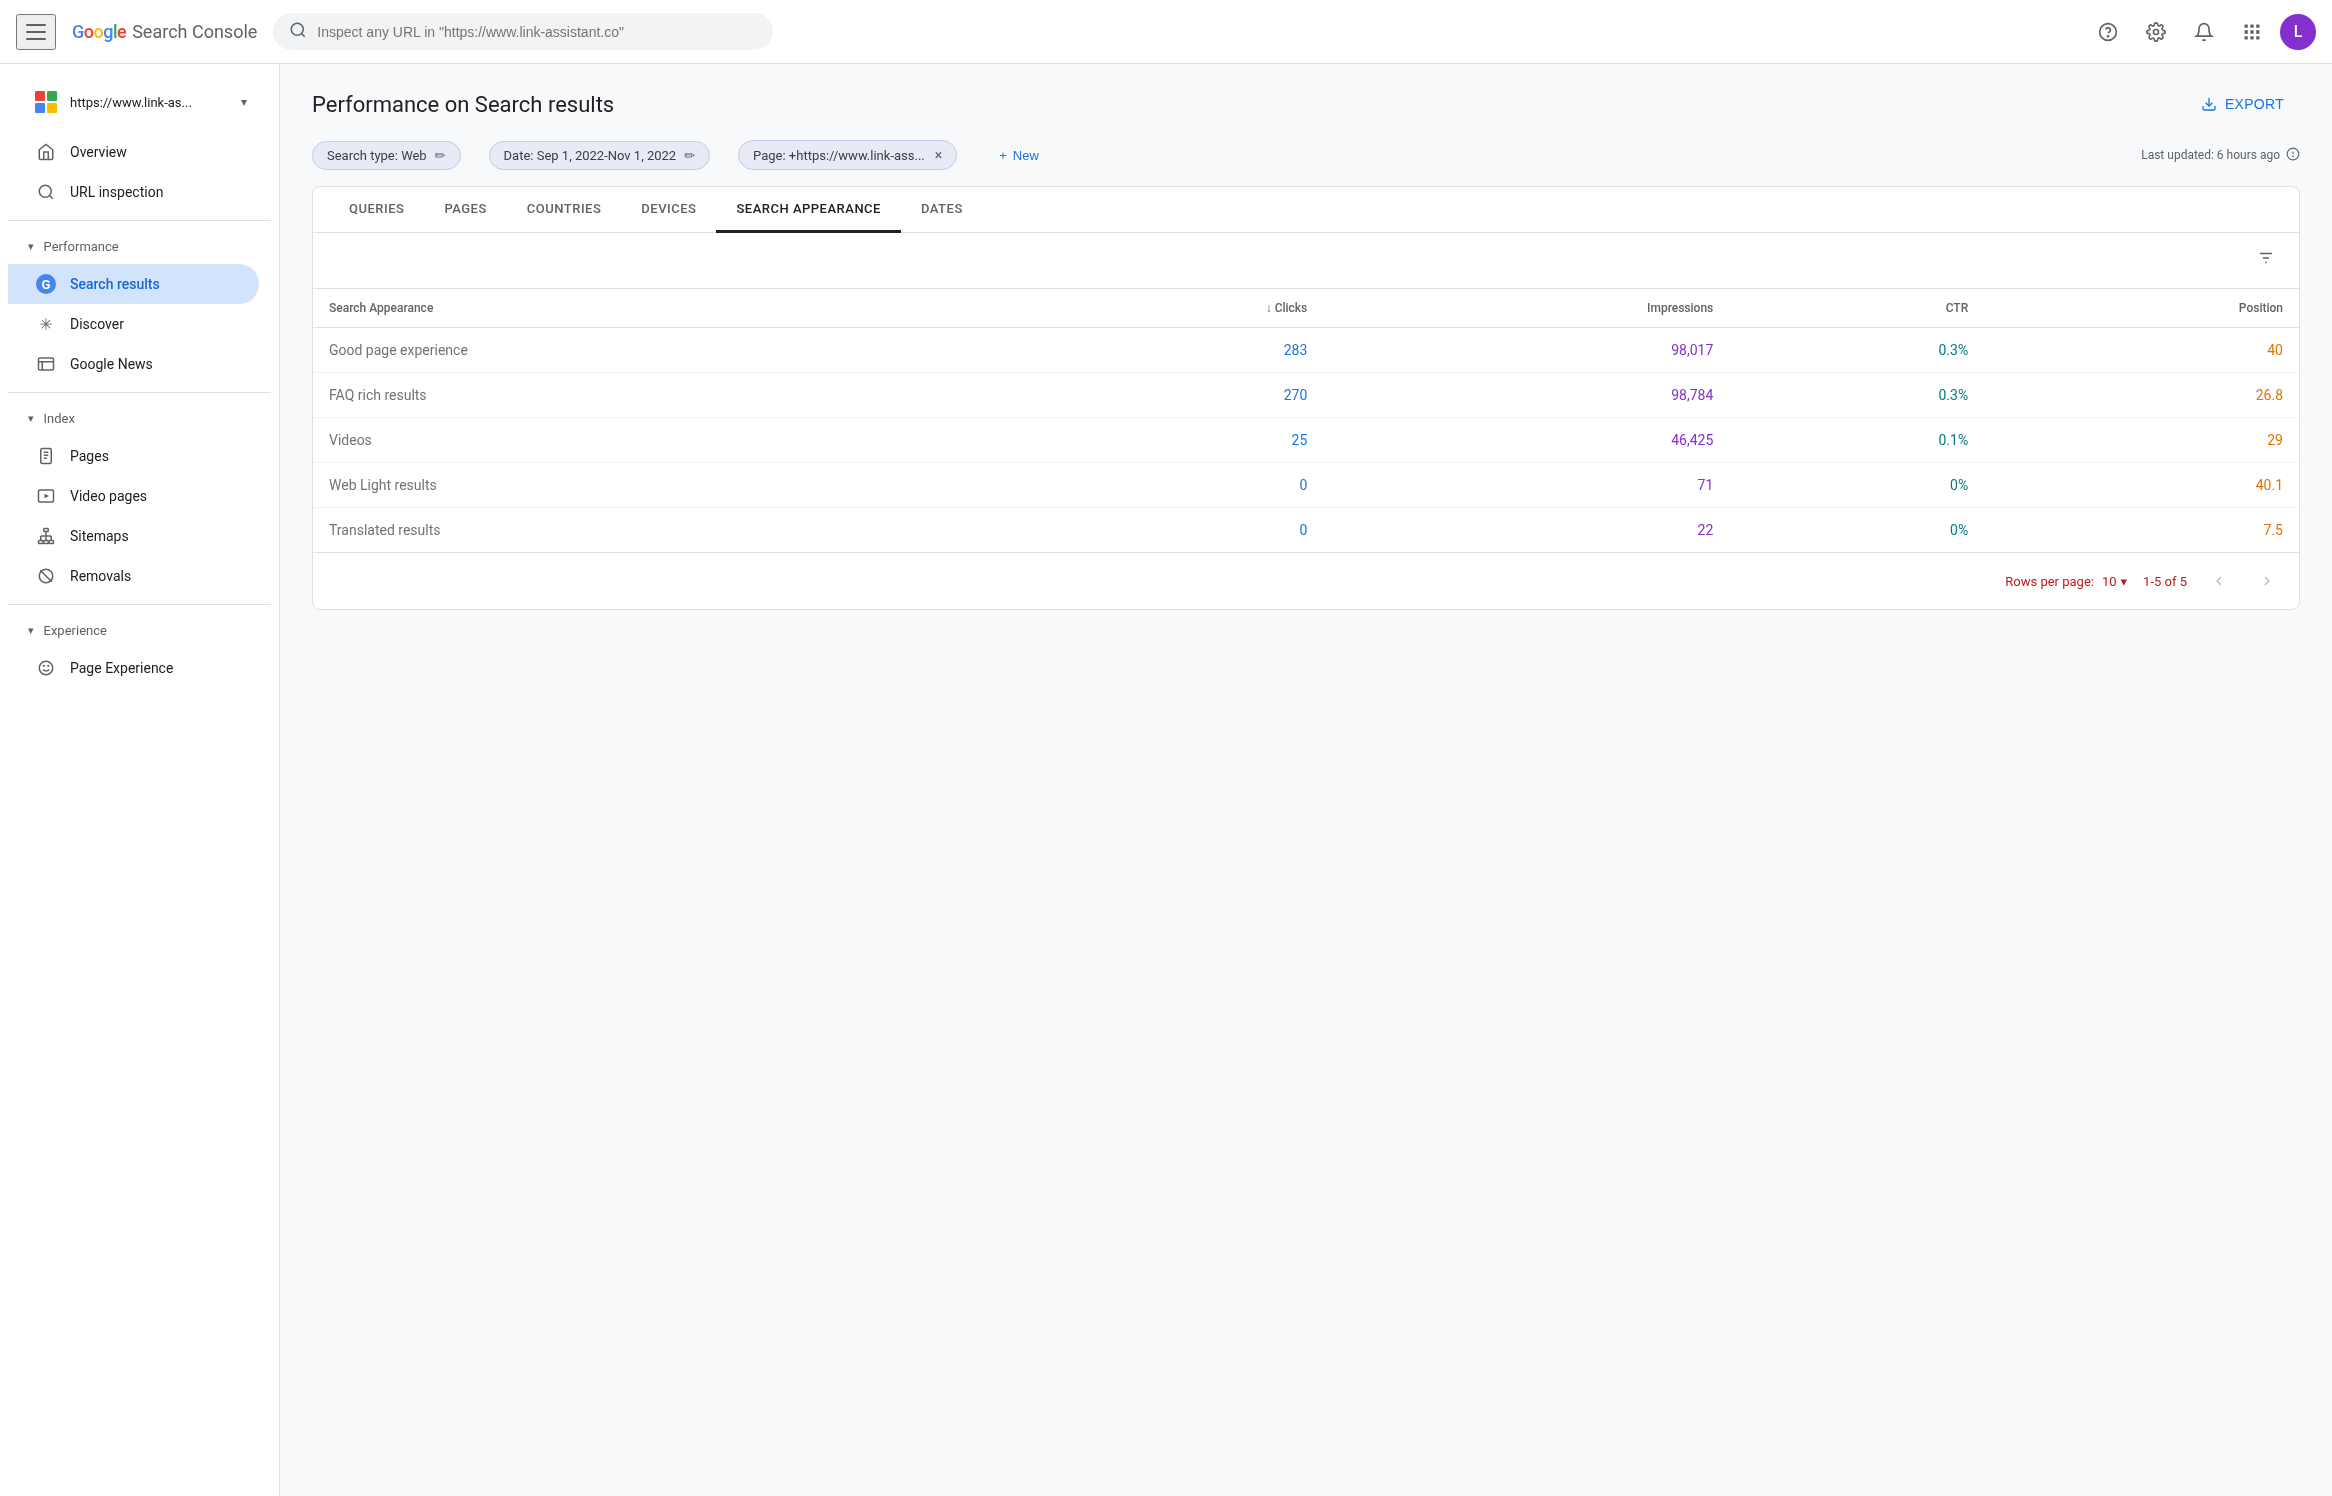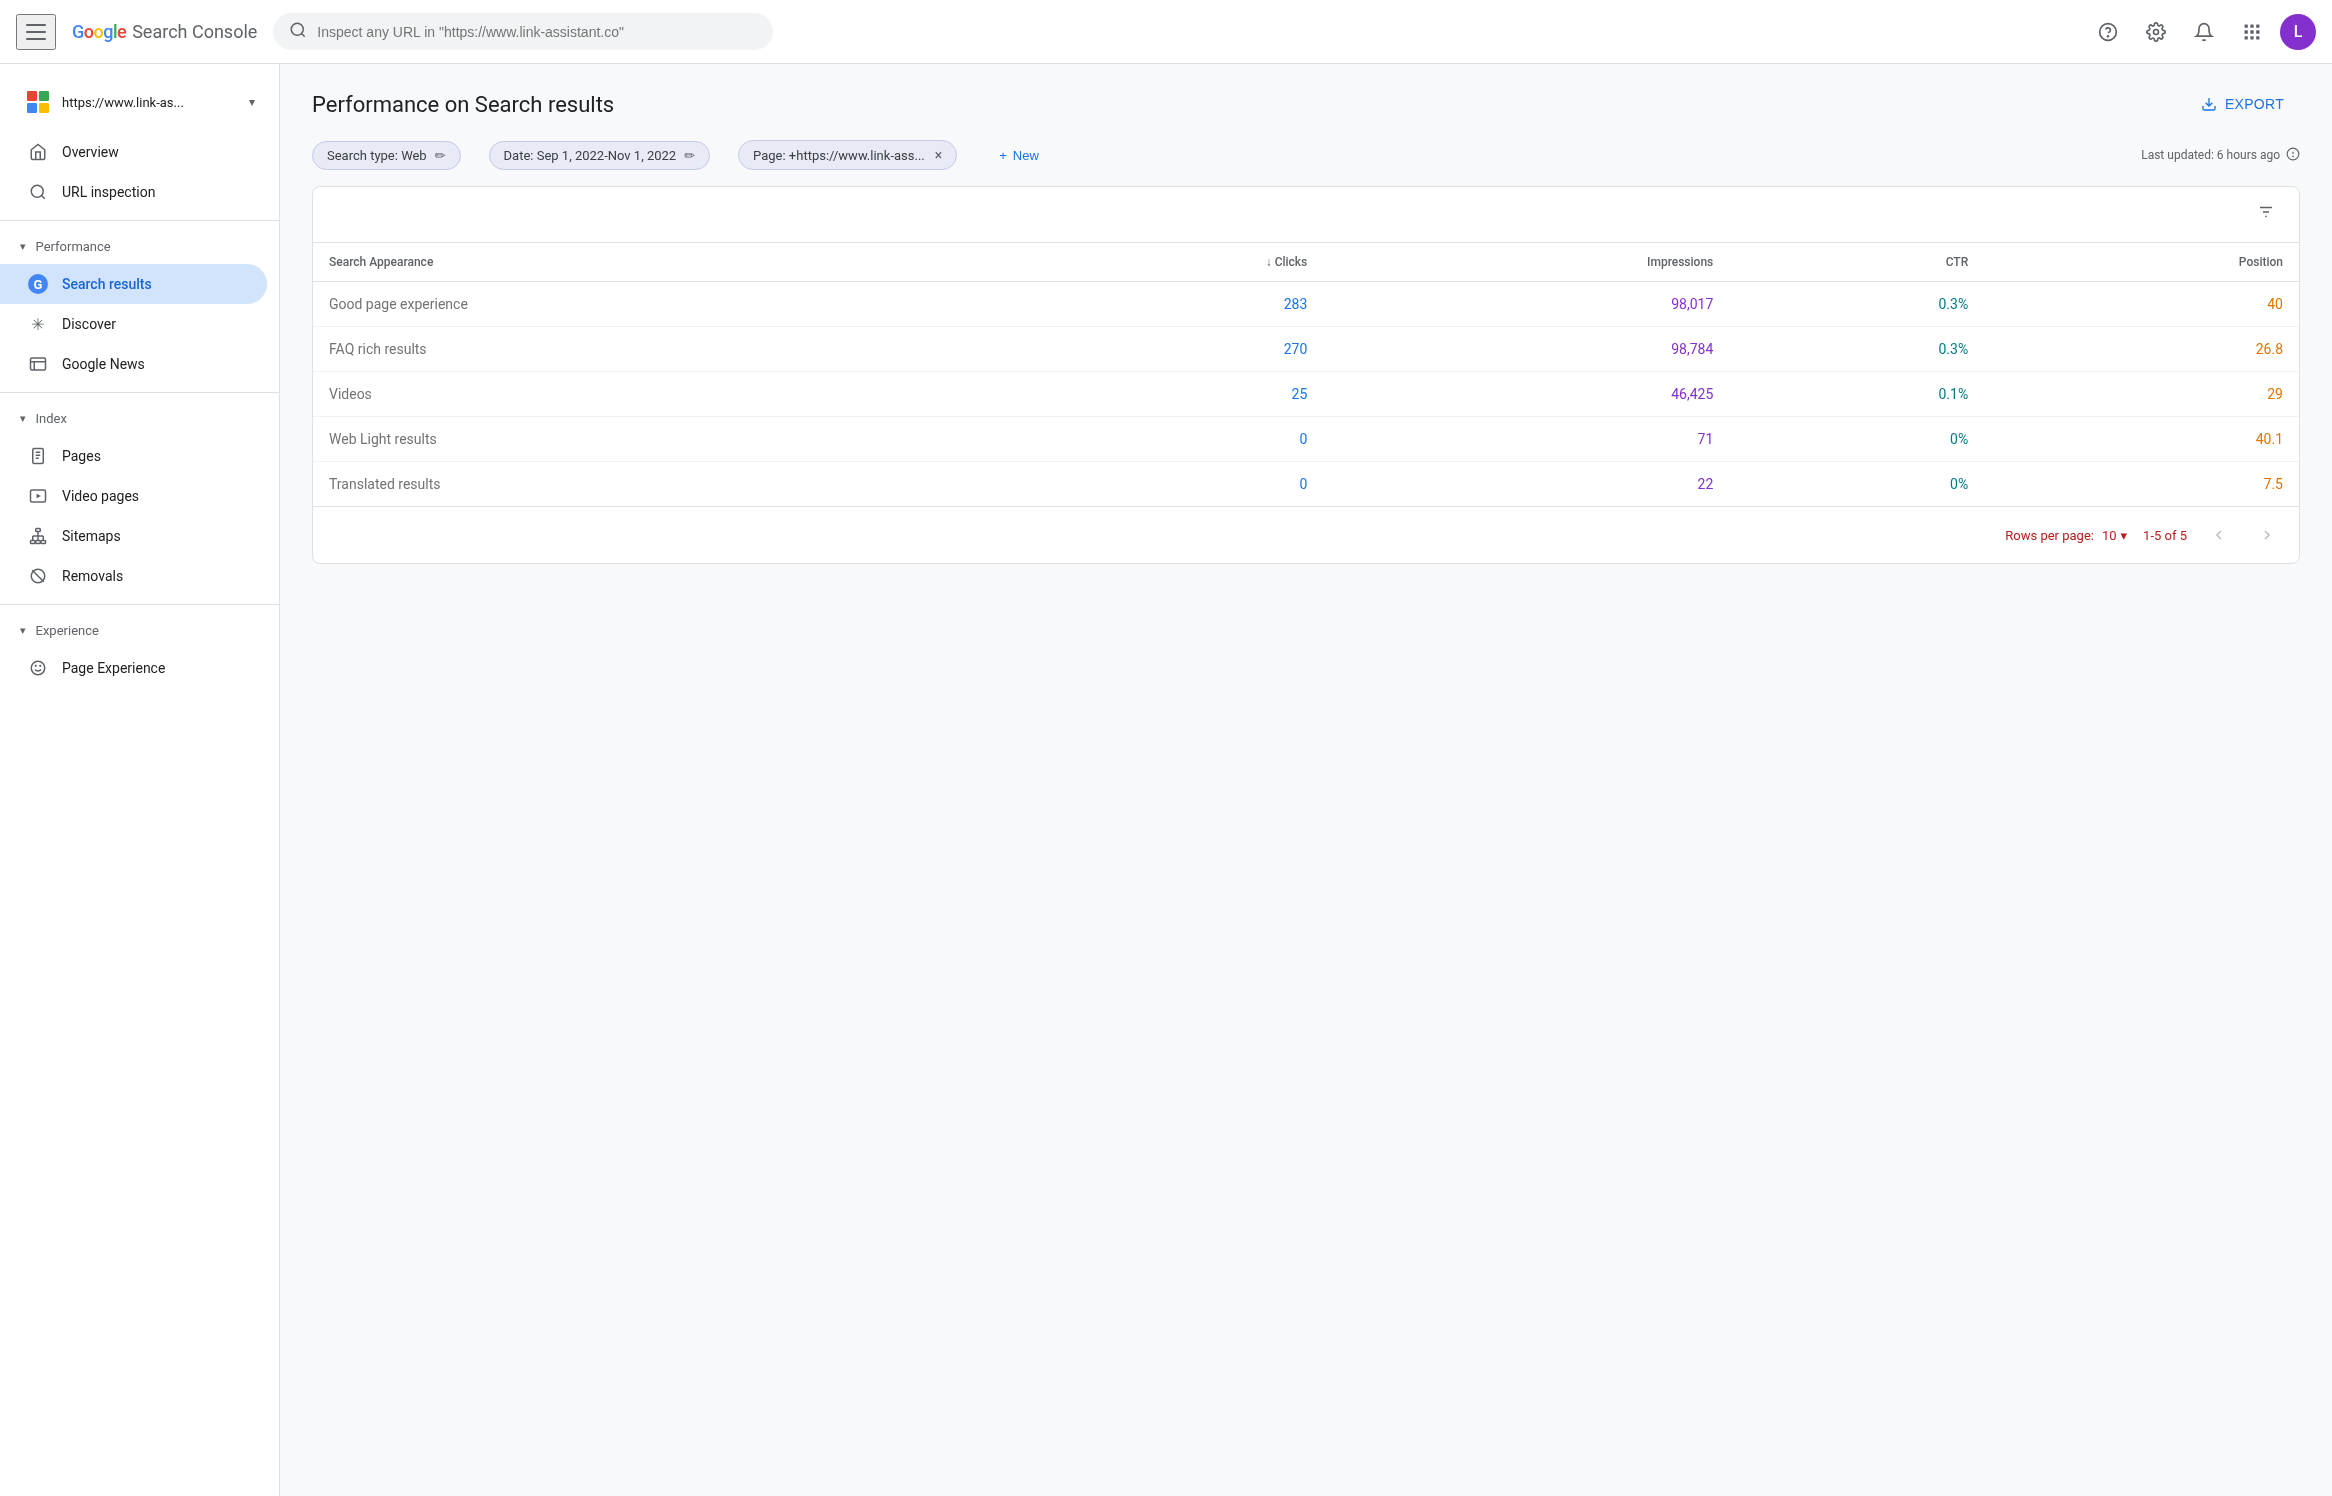--- a/index.html
+++ b/index.html
@@ -116,21 +116,21 @@
       display: flex;
       min-height: calc(100vh - 64px);
     }
 
     
     .sidebar {
       width: 280px;
       min-width: 280px;
       background: #fff;
       border-right: 1px solid #e0e0e0;
-      padding: 8px 0;
+      padding: 8px 8px;
       overflow-y: auto;
     }
     .property-selector {
       display: flex;
       align-items: center;
       gap: 10px;
       padding: 12px 16px;
       cursor: pointer;
       border-radius: 8px;
       margin: 4px 8px;
@@ -702,20 +702,28 @@
             <circle cx="12" cy="12" r="10"></circle>
             <line x1="12" y1="8" x2="12" y2="12"></line>
             <line x1="12" y1="16" x2="12.01" y2="16" stroke-linecap="round" stroke-width="3"></line>
           </svg>
         </span>
       </div>
     </div>
 
     <div class="data-card content-wrapper">
 
+      <div class="tabs-row">
+        <div class="tab">QUERIES</div>
+        <div class="tab">PAGES</div>
+        <div class="tab">COUNTRIES</div>
+        <div class="tab">DEVICES</div>
+        <div class="tab active">SEARCH APPEARANCE</div>
+        <div class="tab">DATES</div>
+      </div>
 
       <div class="table-toolbar">
         <button class="filter-icon-btn">
           <svg width="18" height="18" viewBox="0 0 24 24" fill="none" stroke="#5f6368" stroke-width="2">
             <line x1="4" y1="6" x2="20" y2="6"></line>
             <line x1="8" y1="12" x2="16" y2="12"></line>
             <line x1="11" y1="18" x2="13" y2="18"></line>
           </svg>
         </button>
       </div>

